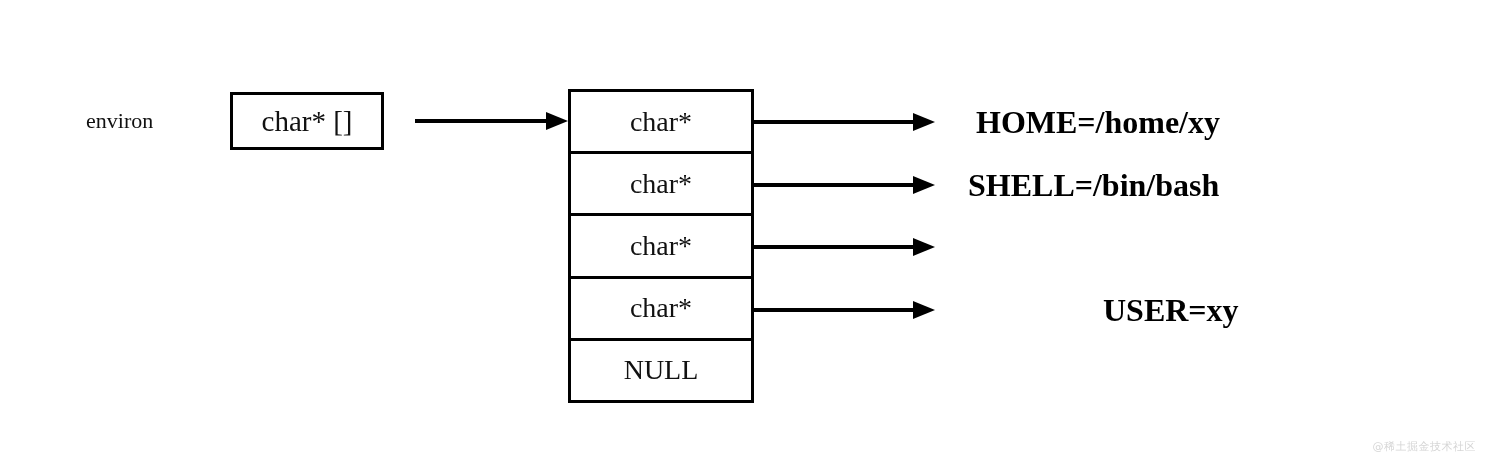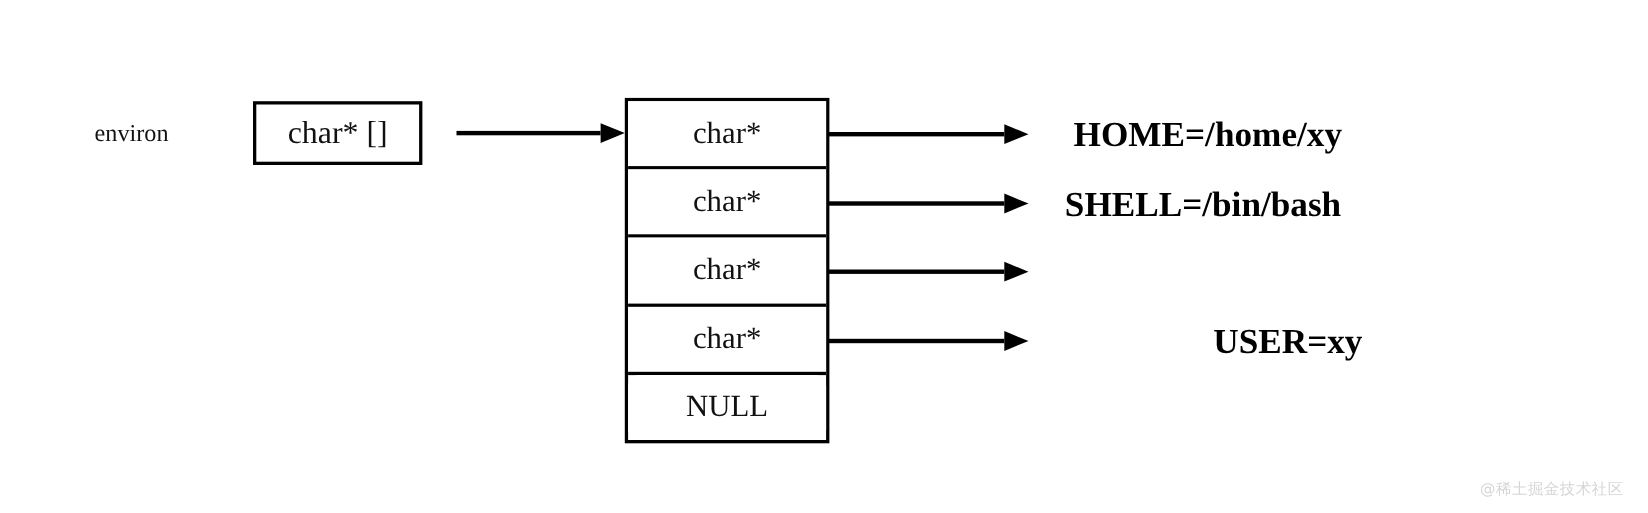--- a/index.html
+++ b/index.html
@@ -71,21 +71,20 @@
     flex: 1 1 0;
     border-bottom: 3px solid #000000;
     box-sizing: border-box;
     display: flex;
     align-items: center;
     justify-content: center;
     background: #ffffff;
   }
   .array-cell:last-child {
     border-bottom: none;
-    border-radius: 10px;
   }
   .array-cell-text {
     font-size: 28px;
     color: #111111;
     line-height: 1;
     white-space: nowrap;
   }
 
   
   .arrow {
@@ -119,21 +118,21 @@
     white-space: nowrap;
     font-weight: bold;
   }
 
   
   .watermark {
     position: absolute;
     right: 22px;
     bottom: 12px;
     font-family: "DejaVu Sans", sans-serif;
-    font-size: 14px;
+    font-size: 11px;
     color: #d6d6d6;
     letter-spacing: 0.5px;
     white-space: nowrap;
   }
 </style>
 </head>
 <body>
 
 <div id="canvas">
 

